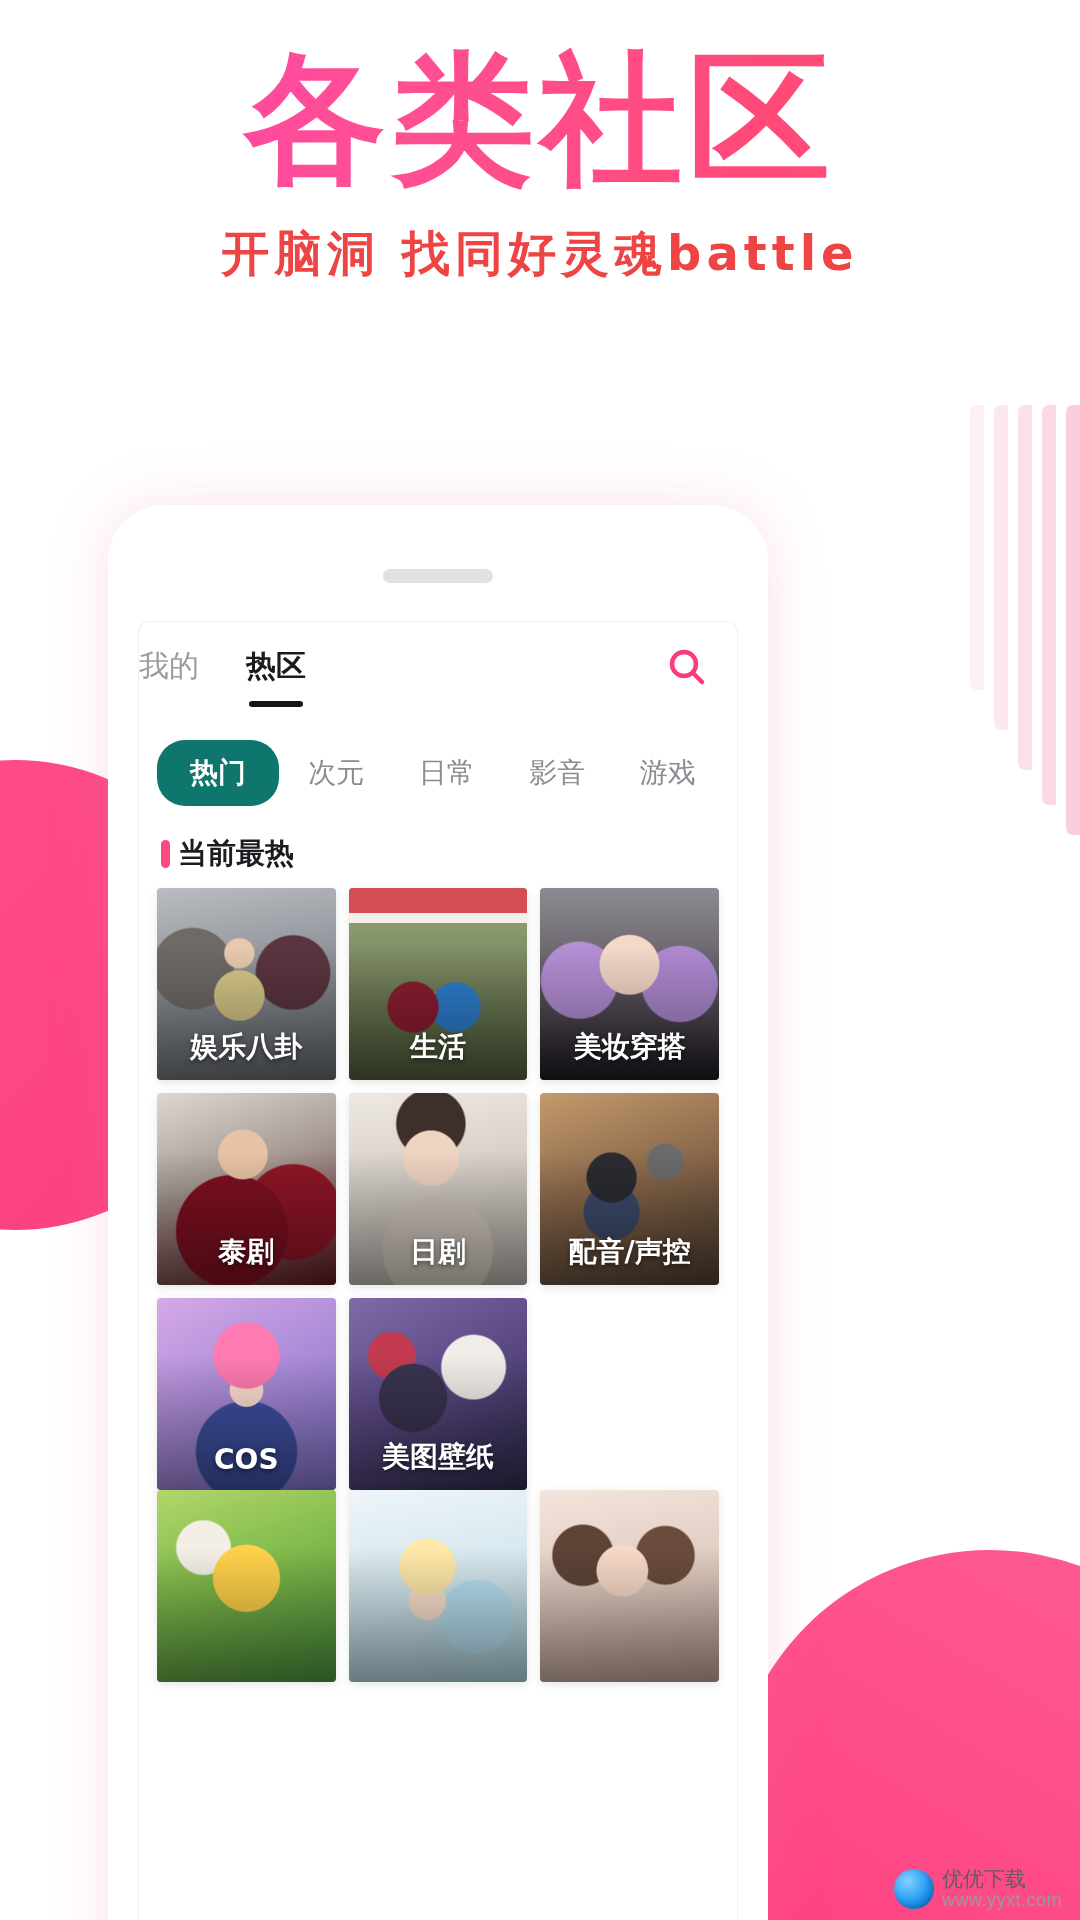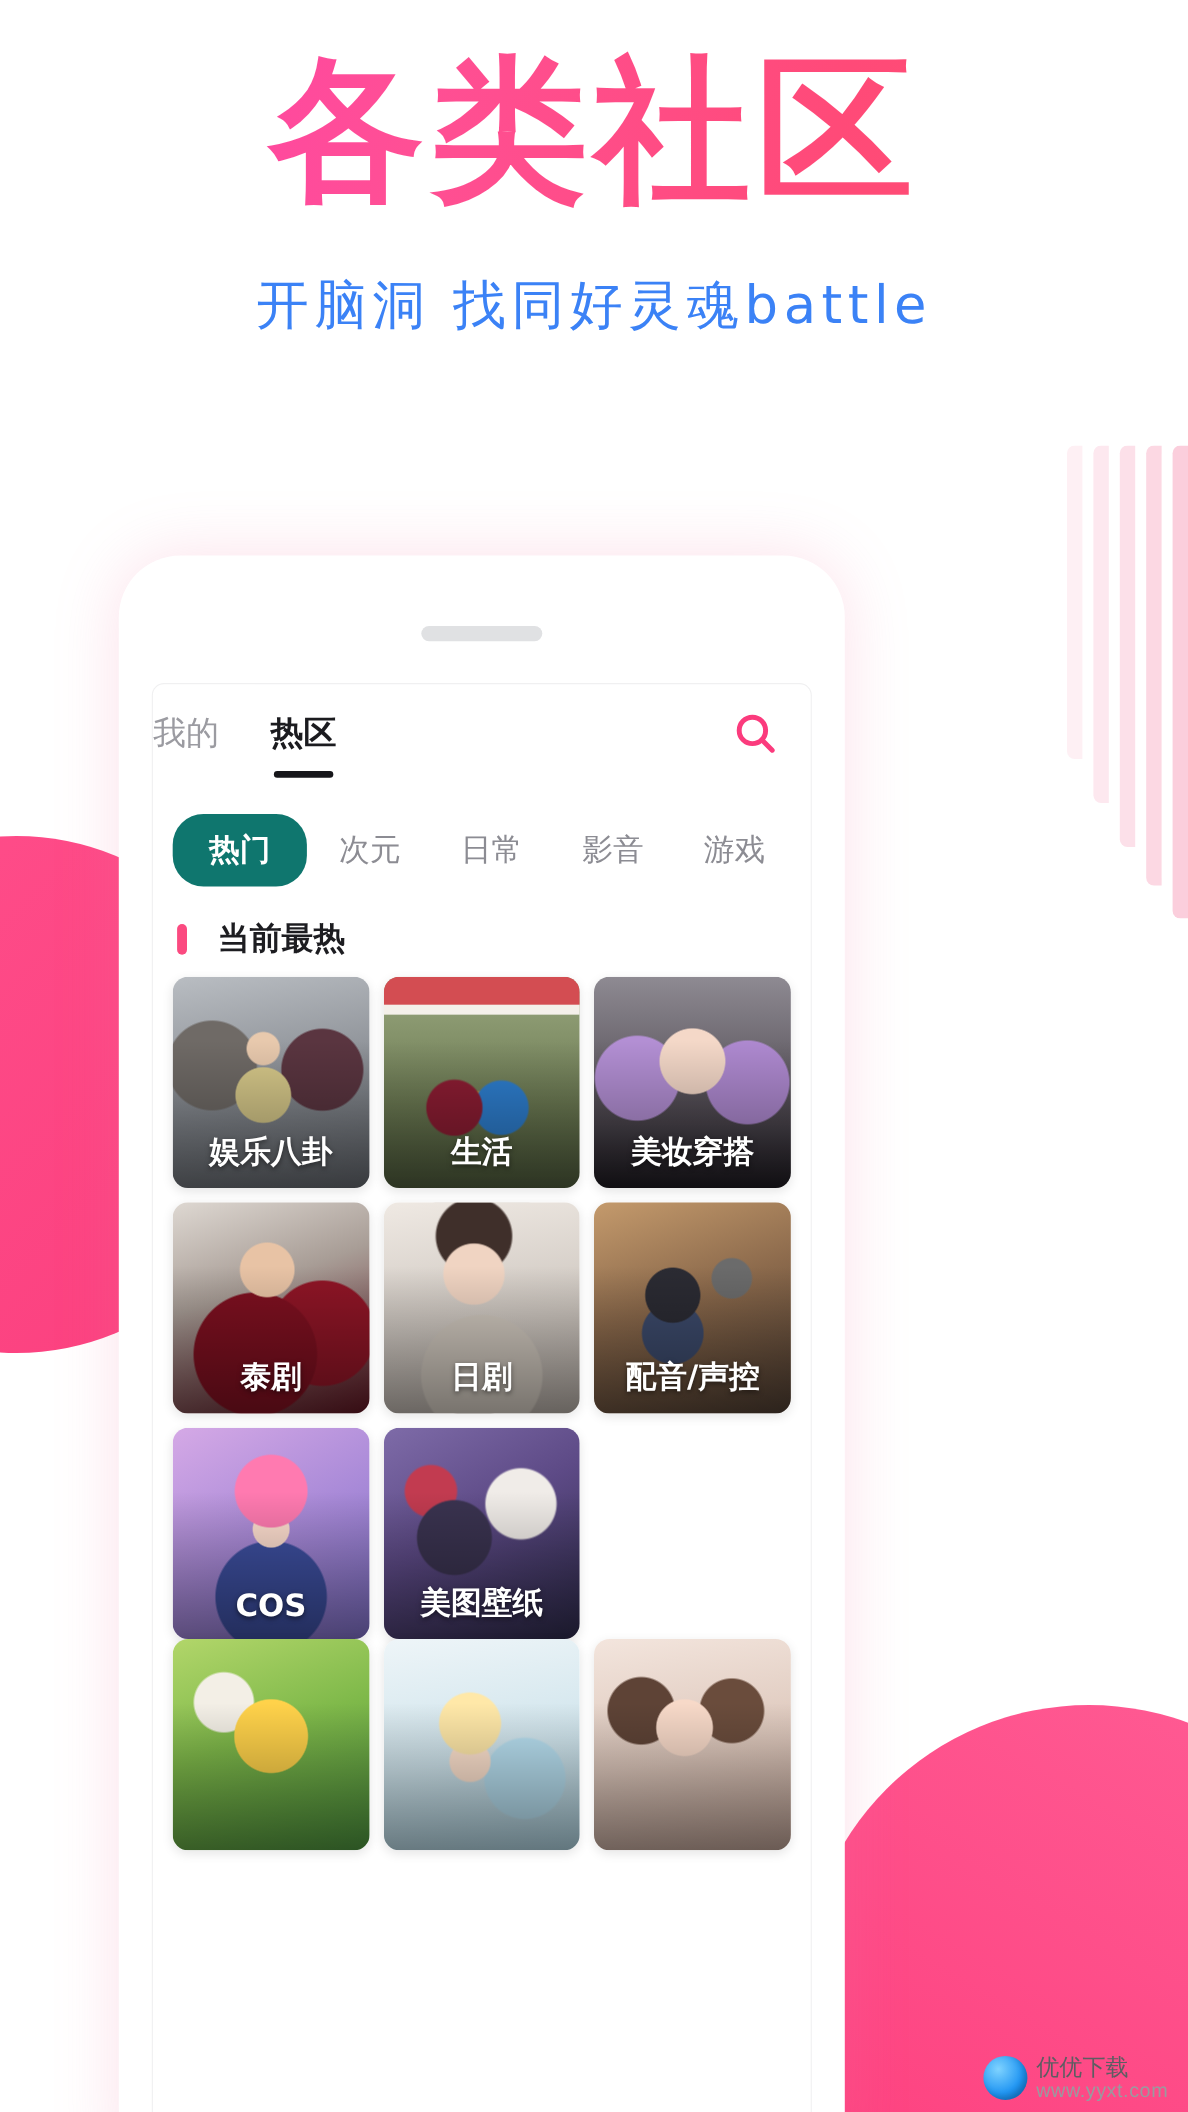--- a/index.html
+++ b/index.html
@@ -48,23 +48,23 @@
   .hero { position:relative; z-index:3; padding-top:37px; text-align:center; }
   .hero-title{
     font-size:142px; line-height:1.16; font-weight:bold;
     letter-spacing:6px;
     background:linear-gradient(100deg,#ff3fae 0%,#ff4f95 35%,#ff4a78 70%,#ff4f6d 100%);
     -webkit-background-clip:text; background-clip:text;
     -webkit-text-fill-color:transparent; color:transparent;
     font-family:"DejaVu Sans","Liberation Sans",sans-serif;
   }
   .hero-sub{
-    margin-top:44px;
-    font-size:48px; letter-spacing:5px; font-weight:normal;
-    color:#3b82f6;
+    margin-top:20px;
+    font-size:48px; letter-spacing:5px; font-weight:bold;
+    color:#ef4444;
     font-family:"DejaVu Sans","Liberation Sans",sans-serif;
   }
 
   
   .phone{
     position:absolute; z-index:4;
     left:108px; top:505px; width:660px; height:1460px;
     background:#ffffff;
     border-radius:56px 56px 0 0;
     box-shadow:0 0 58px rgba(240,120,160,0.22);
@@ -114,36 +114,36 @@
     padding:14px 0; border-radius:28px;
     font-family:"DejaVu Sans","Liberation Sans",sans-serif;
   }
   .pill.active{
     background:#0f766e; color:#ffffff; font-weight:bold;
     max-width:122px; flex:0 0 122px;
   }
 
   
   .sec-head{
-    display:flex; align-items:center; gap:28px;
+    display:flex; align-items:center; gap:8px;
     padding:22px 0 14px 22px;
   }
   .sec-bar{ width:9px; height:28px; border-radius:5px; background:#fb4a80; }
   .sec-title{
     font-size:29px; color:#1d1d21; font-weight:bold;
     font-family:"DejaVu Sans","Liberation Sans",sans-serif;
   }
 
   
   .grid{
     display:grid; grid-template-columns:repeat(3,1fr);
     gap:13px; padding:0 18px;
   }
   .card{
-    position:relative; height:192px; border-radius:14px;
+    position:relative; height:192px; border-radius:4px;
     overflow:hidden; box-shadow:0 3px 10px rgba(0,0,0,0.10);
   }
   .card .art{ position:absolute; inset:0; }
   .card .shade{
     position:absolute; left:0; right:0; bottom:0; height:70%;
     background:linear-gradient(to top,rgba(0,0,0,0.42),rgba(0,0,0,0));
   }
   .card .cap{
     position:absolute; left:0; right:0; bottom:14px; text-align:center;
     color:#ffffff; font-size:28px; font-weight:bold;

